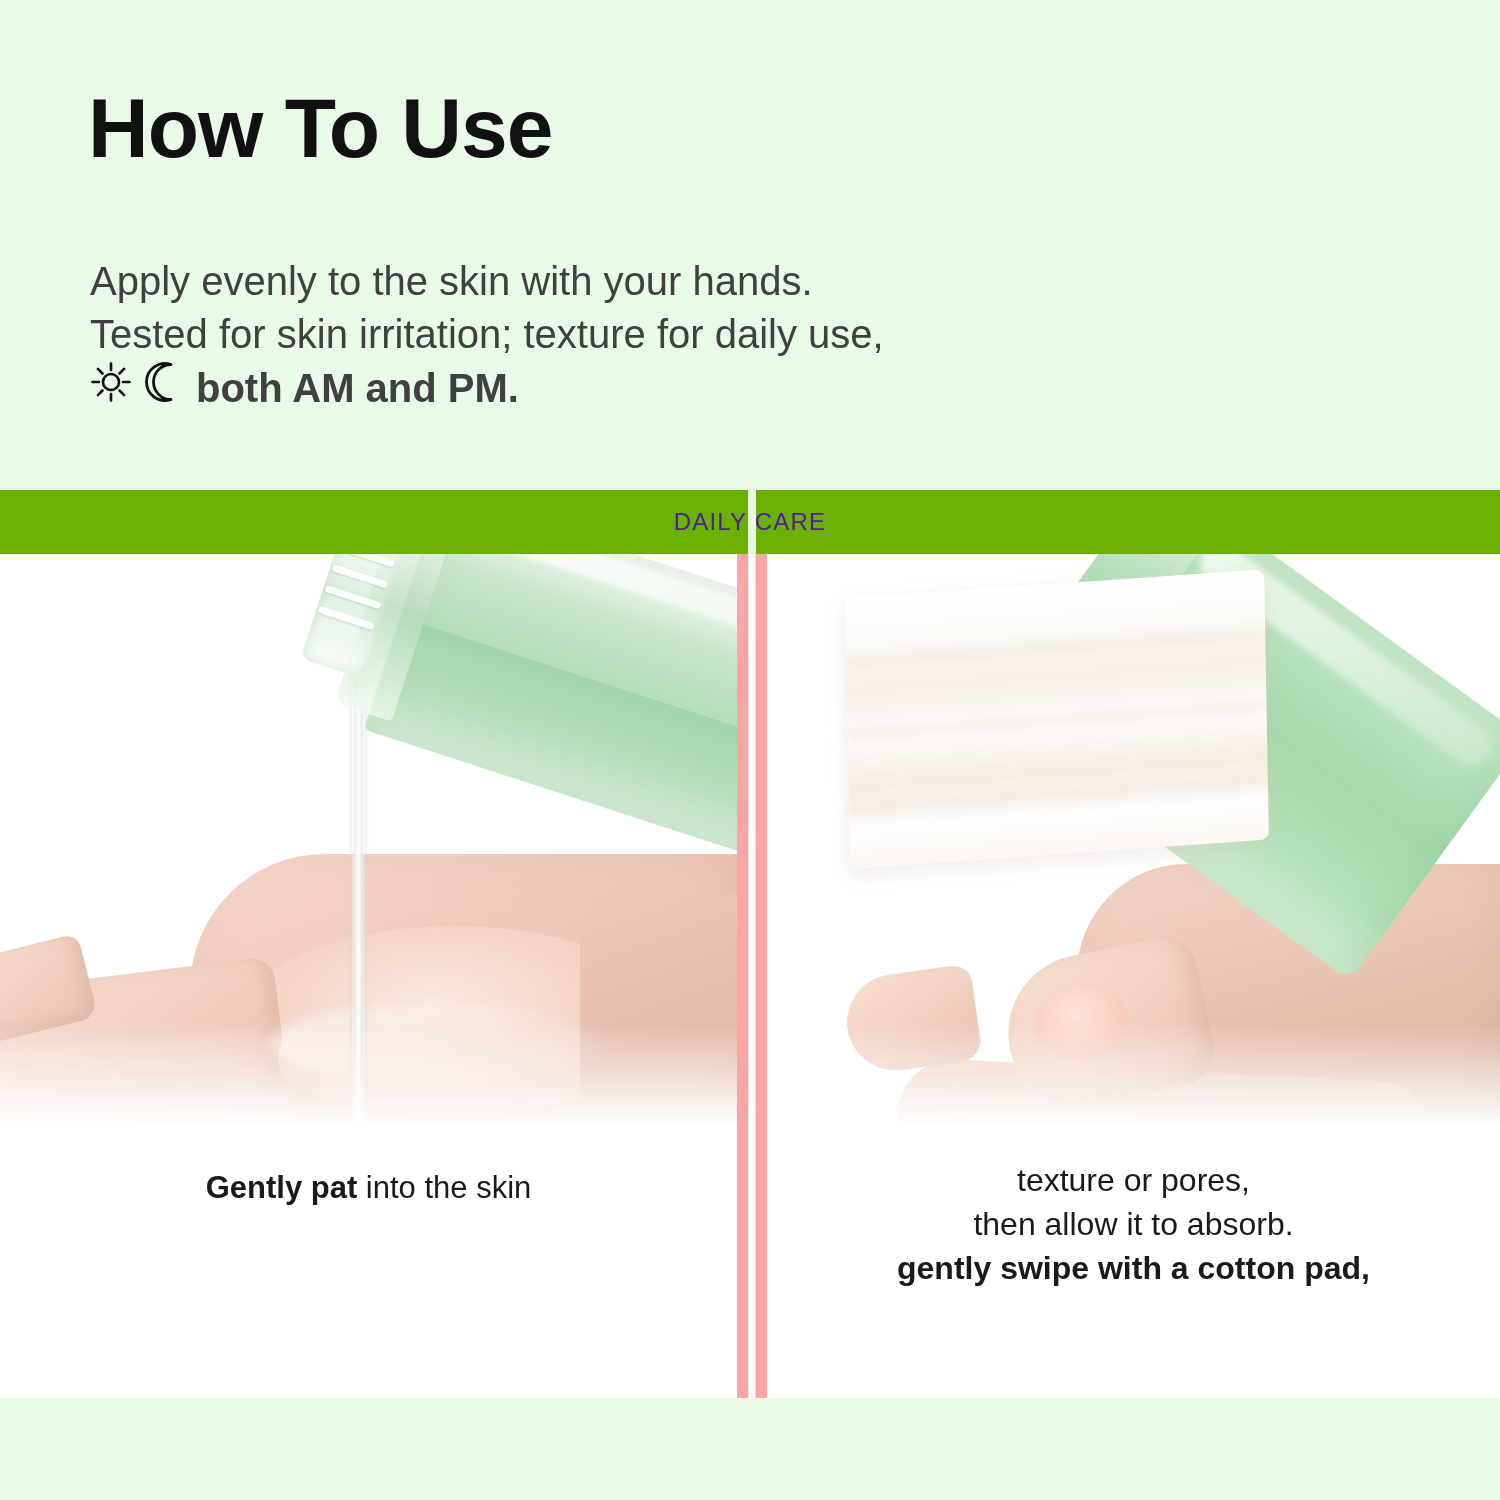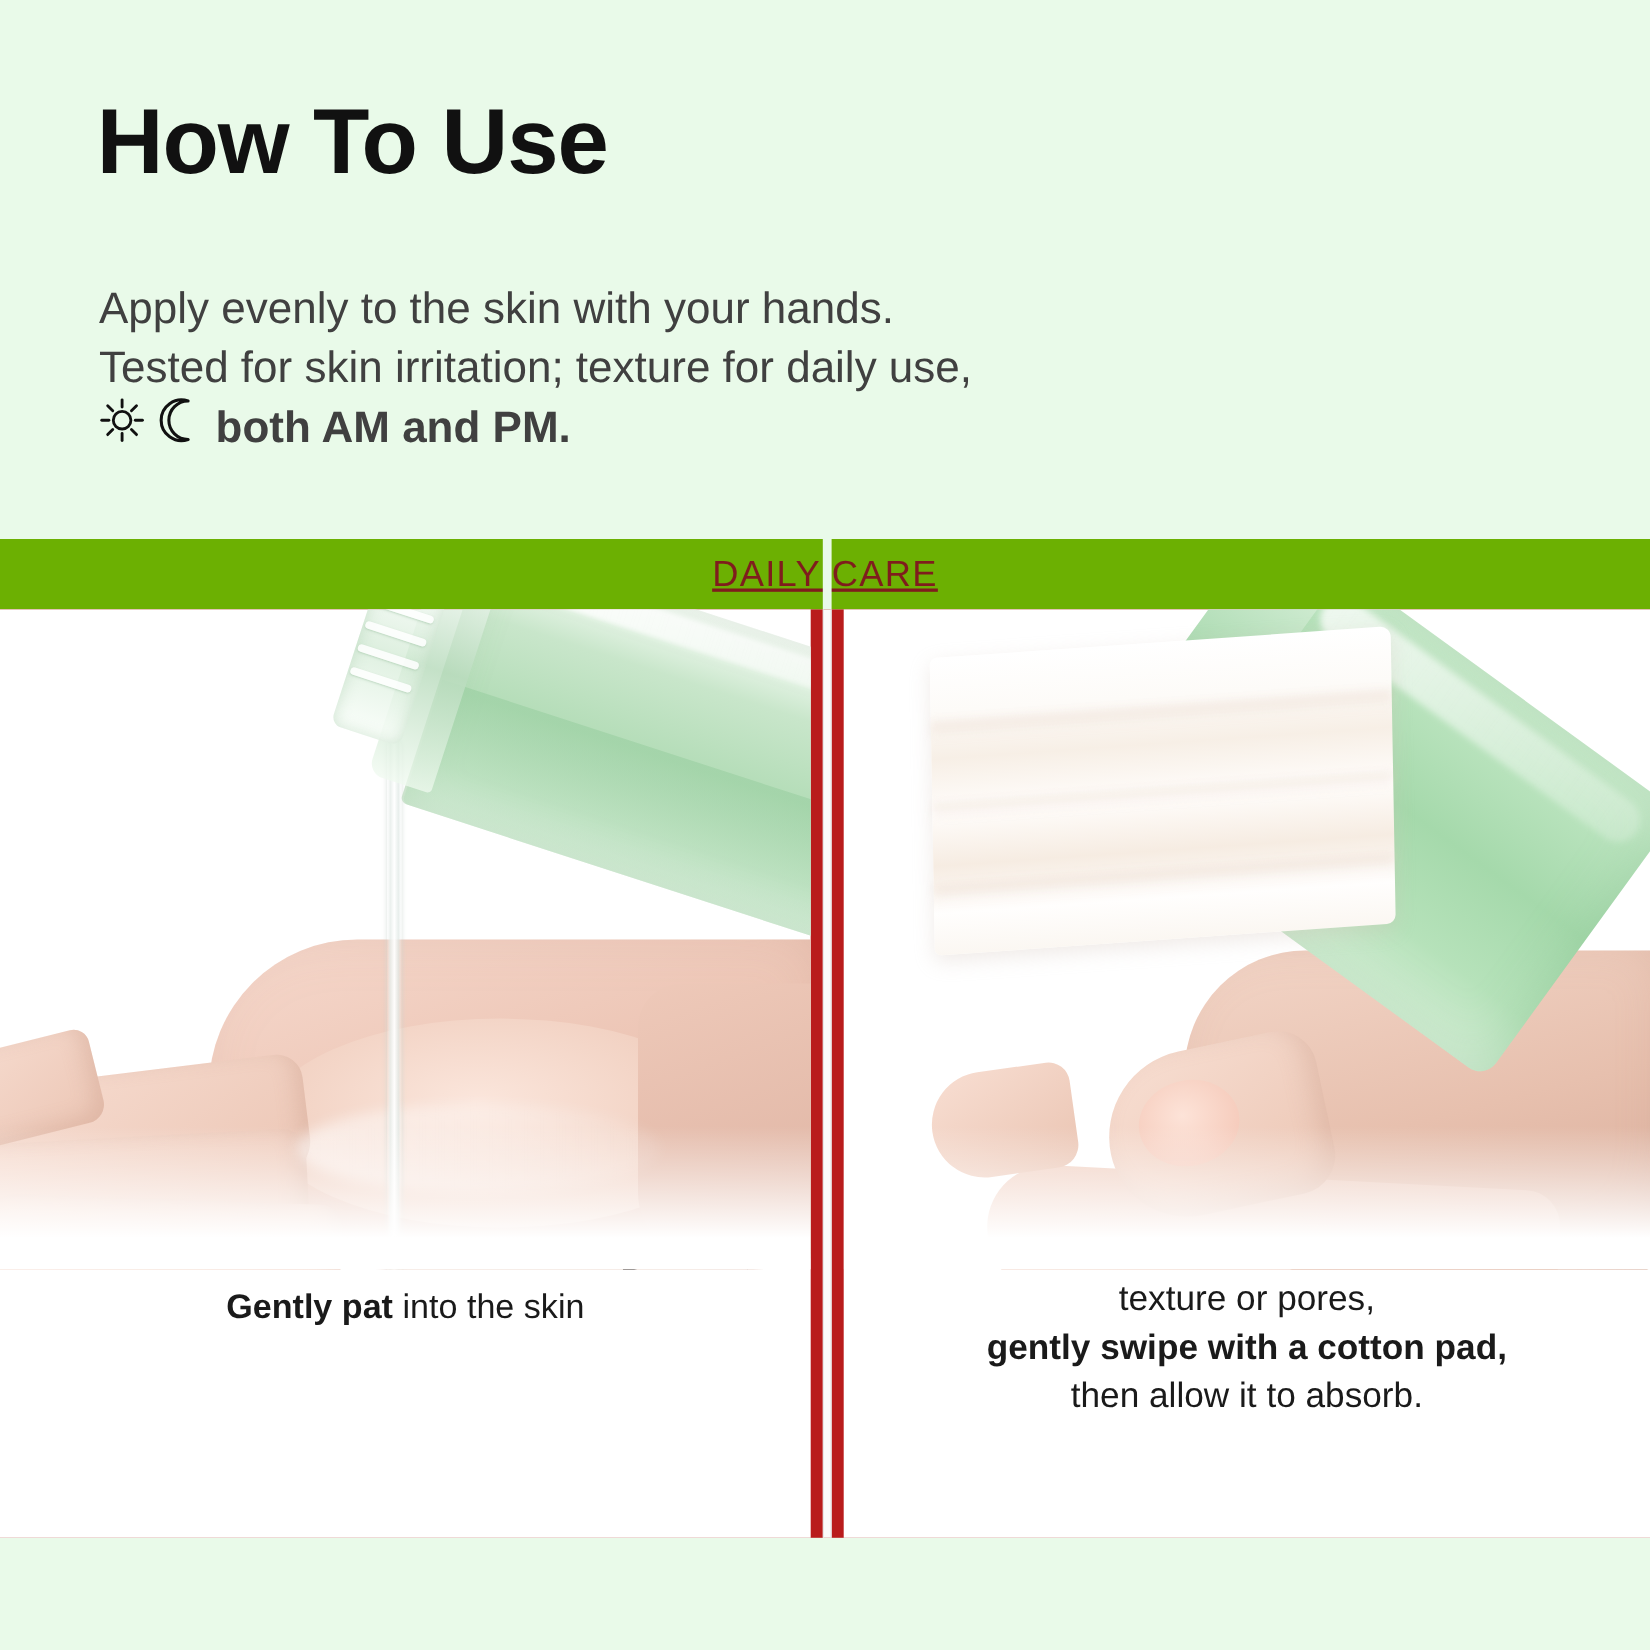--- a/index.html
+++ b/index.html
@@ -18,25 +18,25 @@
     font-size:84px;font-weight:700;color:#111;letter-spacing:-1px;line-height:1;
   }
   .lead{position:absolute;left:90px;top:255px;width:1200px;}
   .lead-line{font-size:40px;color:#404040;line-height:53px;white-space:nowrap;}
   .lead-line.ampm{display:flex;align-items:center;gap:12px;font-weight:700;}
   .icon-sun,.icon-moon{flex:0 0 auto;display:inline-block;}
 
   
   .band{position:absolute;left:0;top:490px;width:1500px;height:64px;display:flex;}
   .band-half{position:relative;flex:1 1 50%;background:#6cb002;display:flex;align-items:center;justify-content:center;}
-  .band-label{color:#7f1d1d;font-size:33px;letter-spacing:1.2px;font-weight:400;text-decoration:underline;}
+  .band-label{color:#4c1d95;font-size:24px;letter-spacing:1.2px;font-weight:400;}
   .band-split{position:absolute;left:748px;top:490px;width:8px;height:64px;background:#e9fae9;}
 
   
-  .cols{position:absolute;left:0;top:554px;width:1500px;height:929px;background:#b91c1c;display:flex;gap:30px;}
+  .cols{position:absolute;left:0;top:554px;width:1500px;height:929px;background:#fca5a5;display:flex;gap:30px;}
   .col{position:relative;width:748px;height:844px;background:#ffffff;overflow:hidden;}
   .col.right{width:744px;}
   .vdiv{position:absolute;left:748px;top:554px;width:8px;height:844px;background:#fbfbfb;
         border-left:1px solid #e6e6e6;border-right:1px solid #e6e6e6;box-sizing:border-box;}
 
   .photo{position:absolute;left:0;top:0;width:100%;height:600px;overflow:hidden;}
 
   
   .fade{position:absolute;left:0;right:0;bottom:0;height:130px;
         background:linear-gradient(to bottom,rgba(255,255,255,0) 0%,#fff 78%);z-index:40;}
@@ -305,23 +305,23 @@
           <div class="shoulder"></div>
           <div class="glossb"></div>
         </div>
 
         <div class="fade"></div>
       </div>
 
       <div class="caption cap-right">
         <div>When concerned about</div>
         <div>texture or pores,</div>
+        <div>then allow it to absorb.</div>
         <div>
           <b>gently swipe with a cotton pad</b><b>,</b>
         </div>
-        <div>then allow it to absorb.</div>
       </div>
     </div>
   </div>
 
   <div class="vdiv"></div>
   <div class="footer"></div>
 </div>
 
 </body></html>

